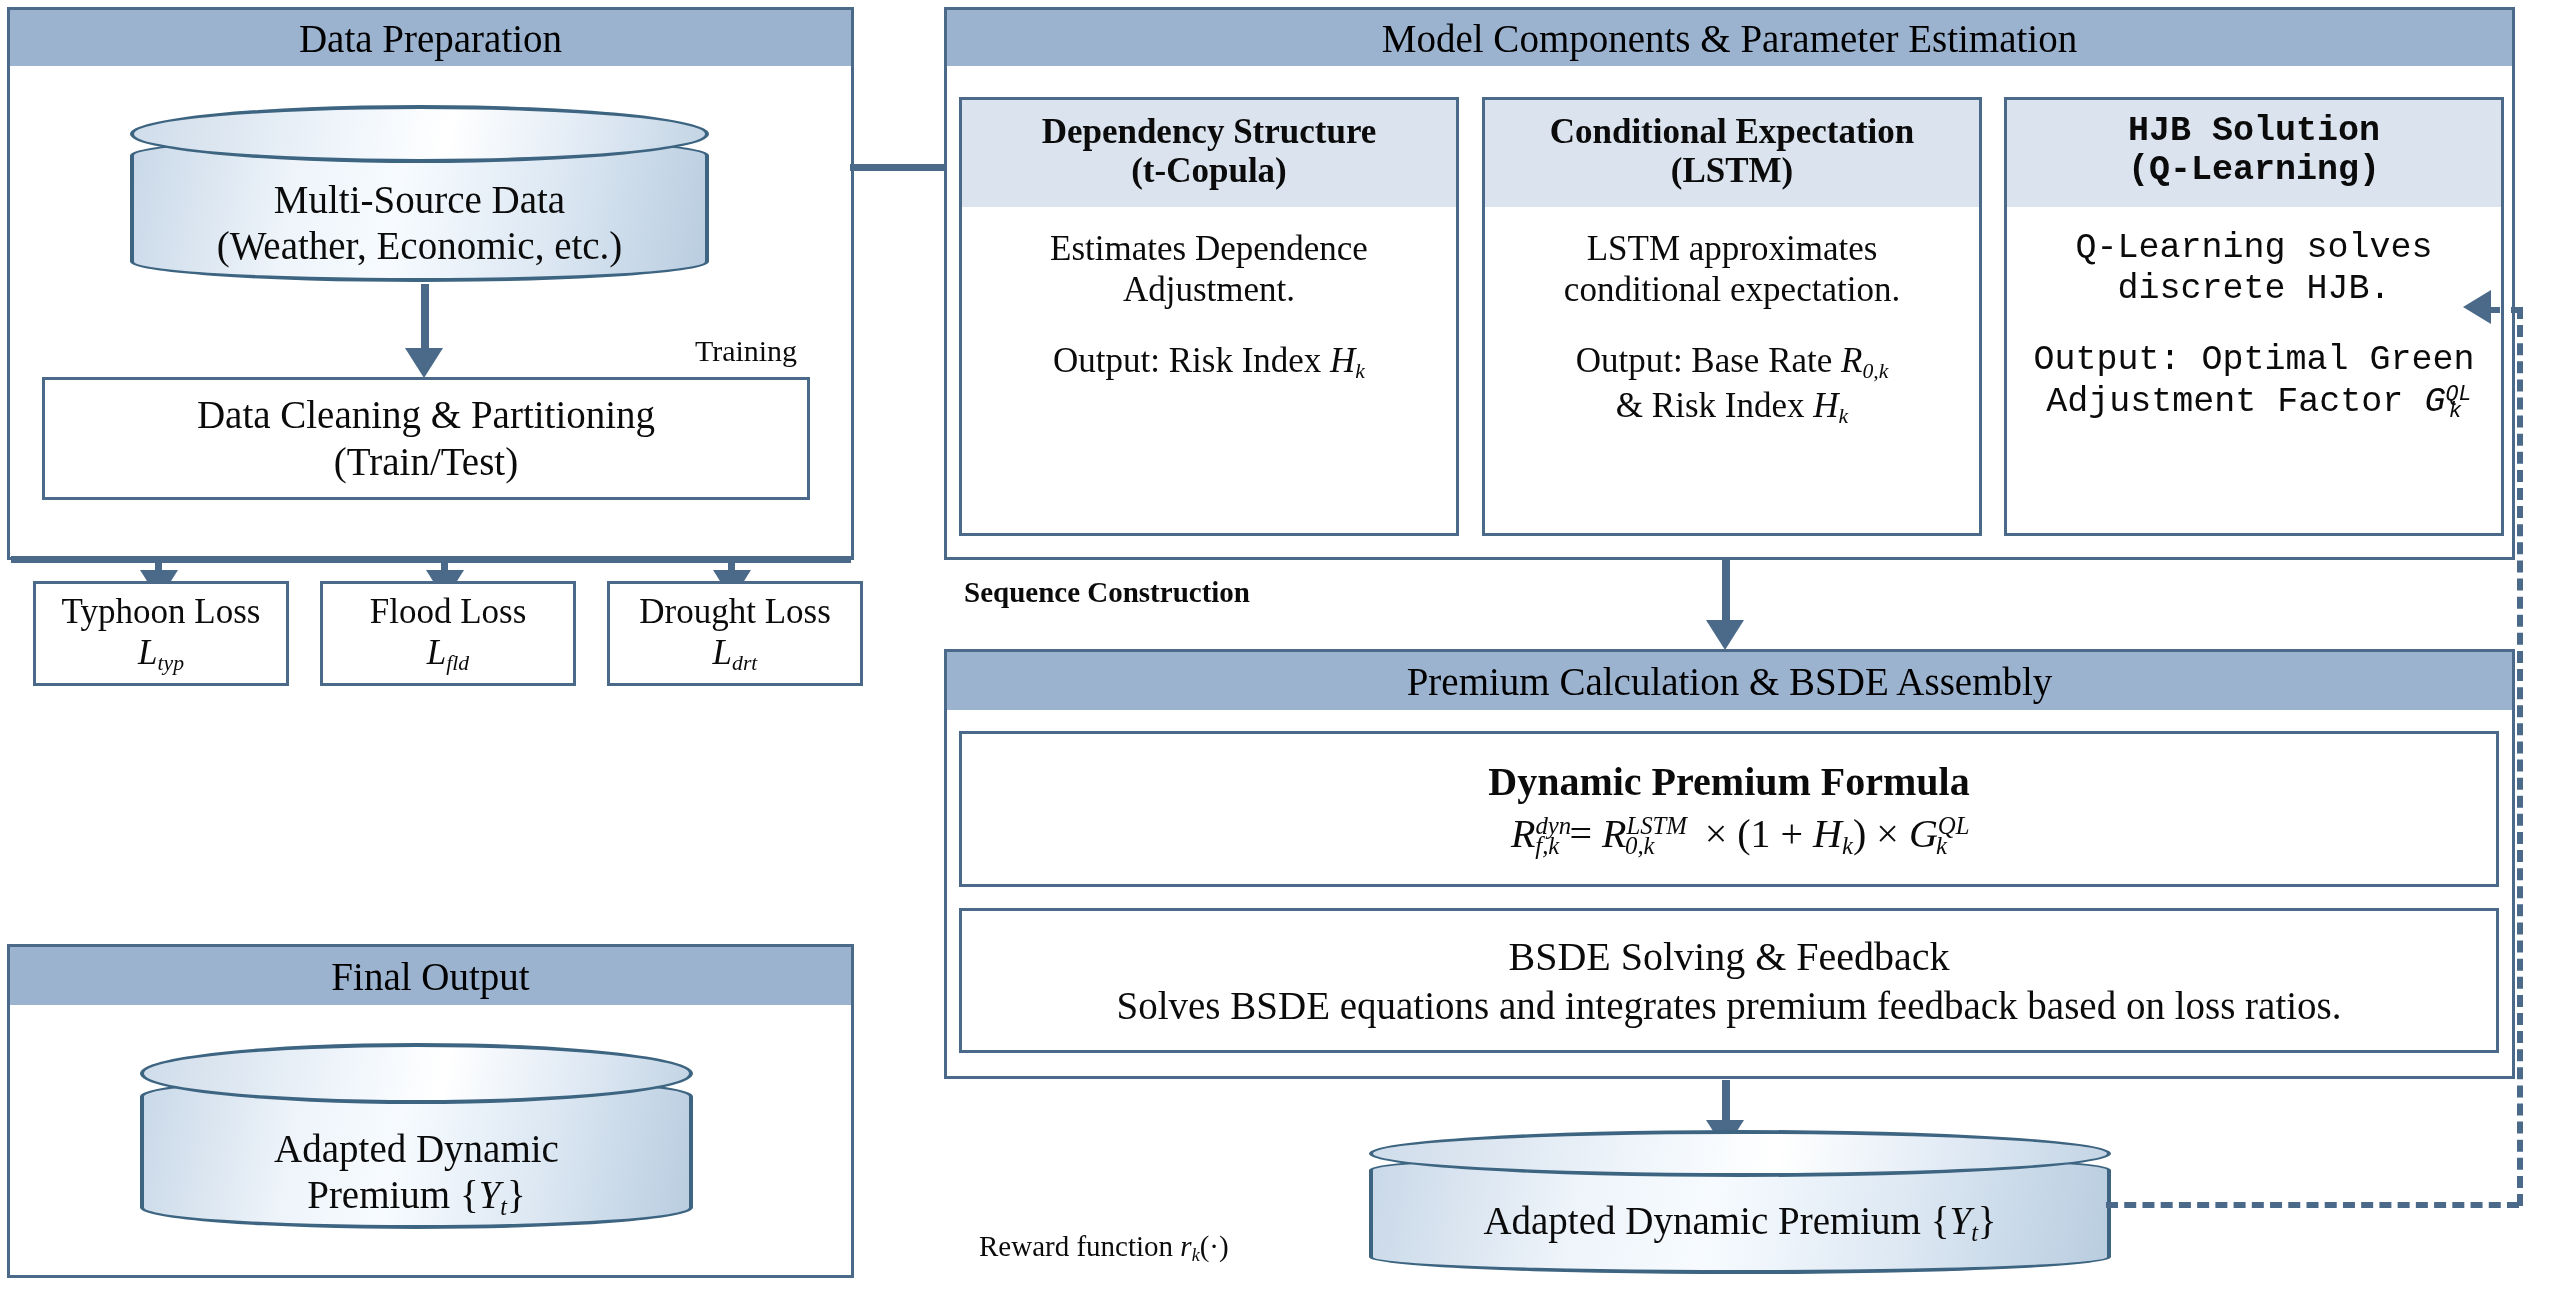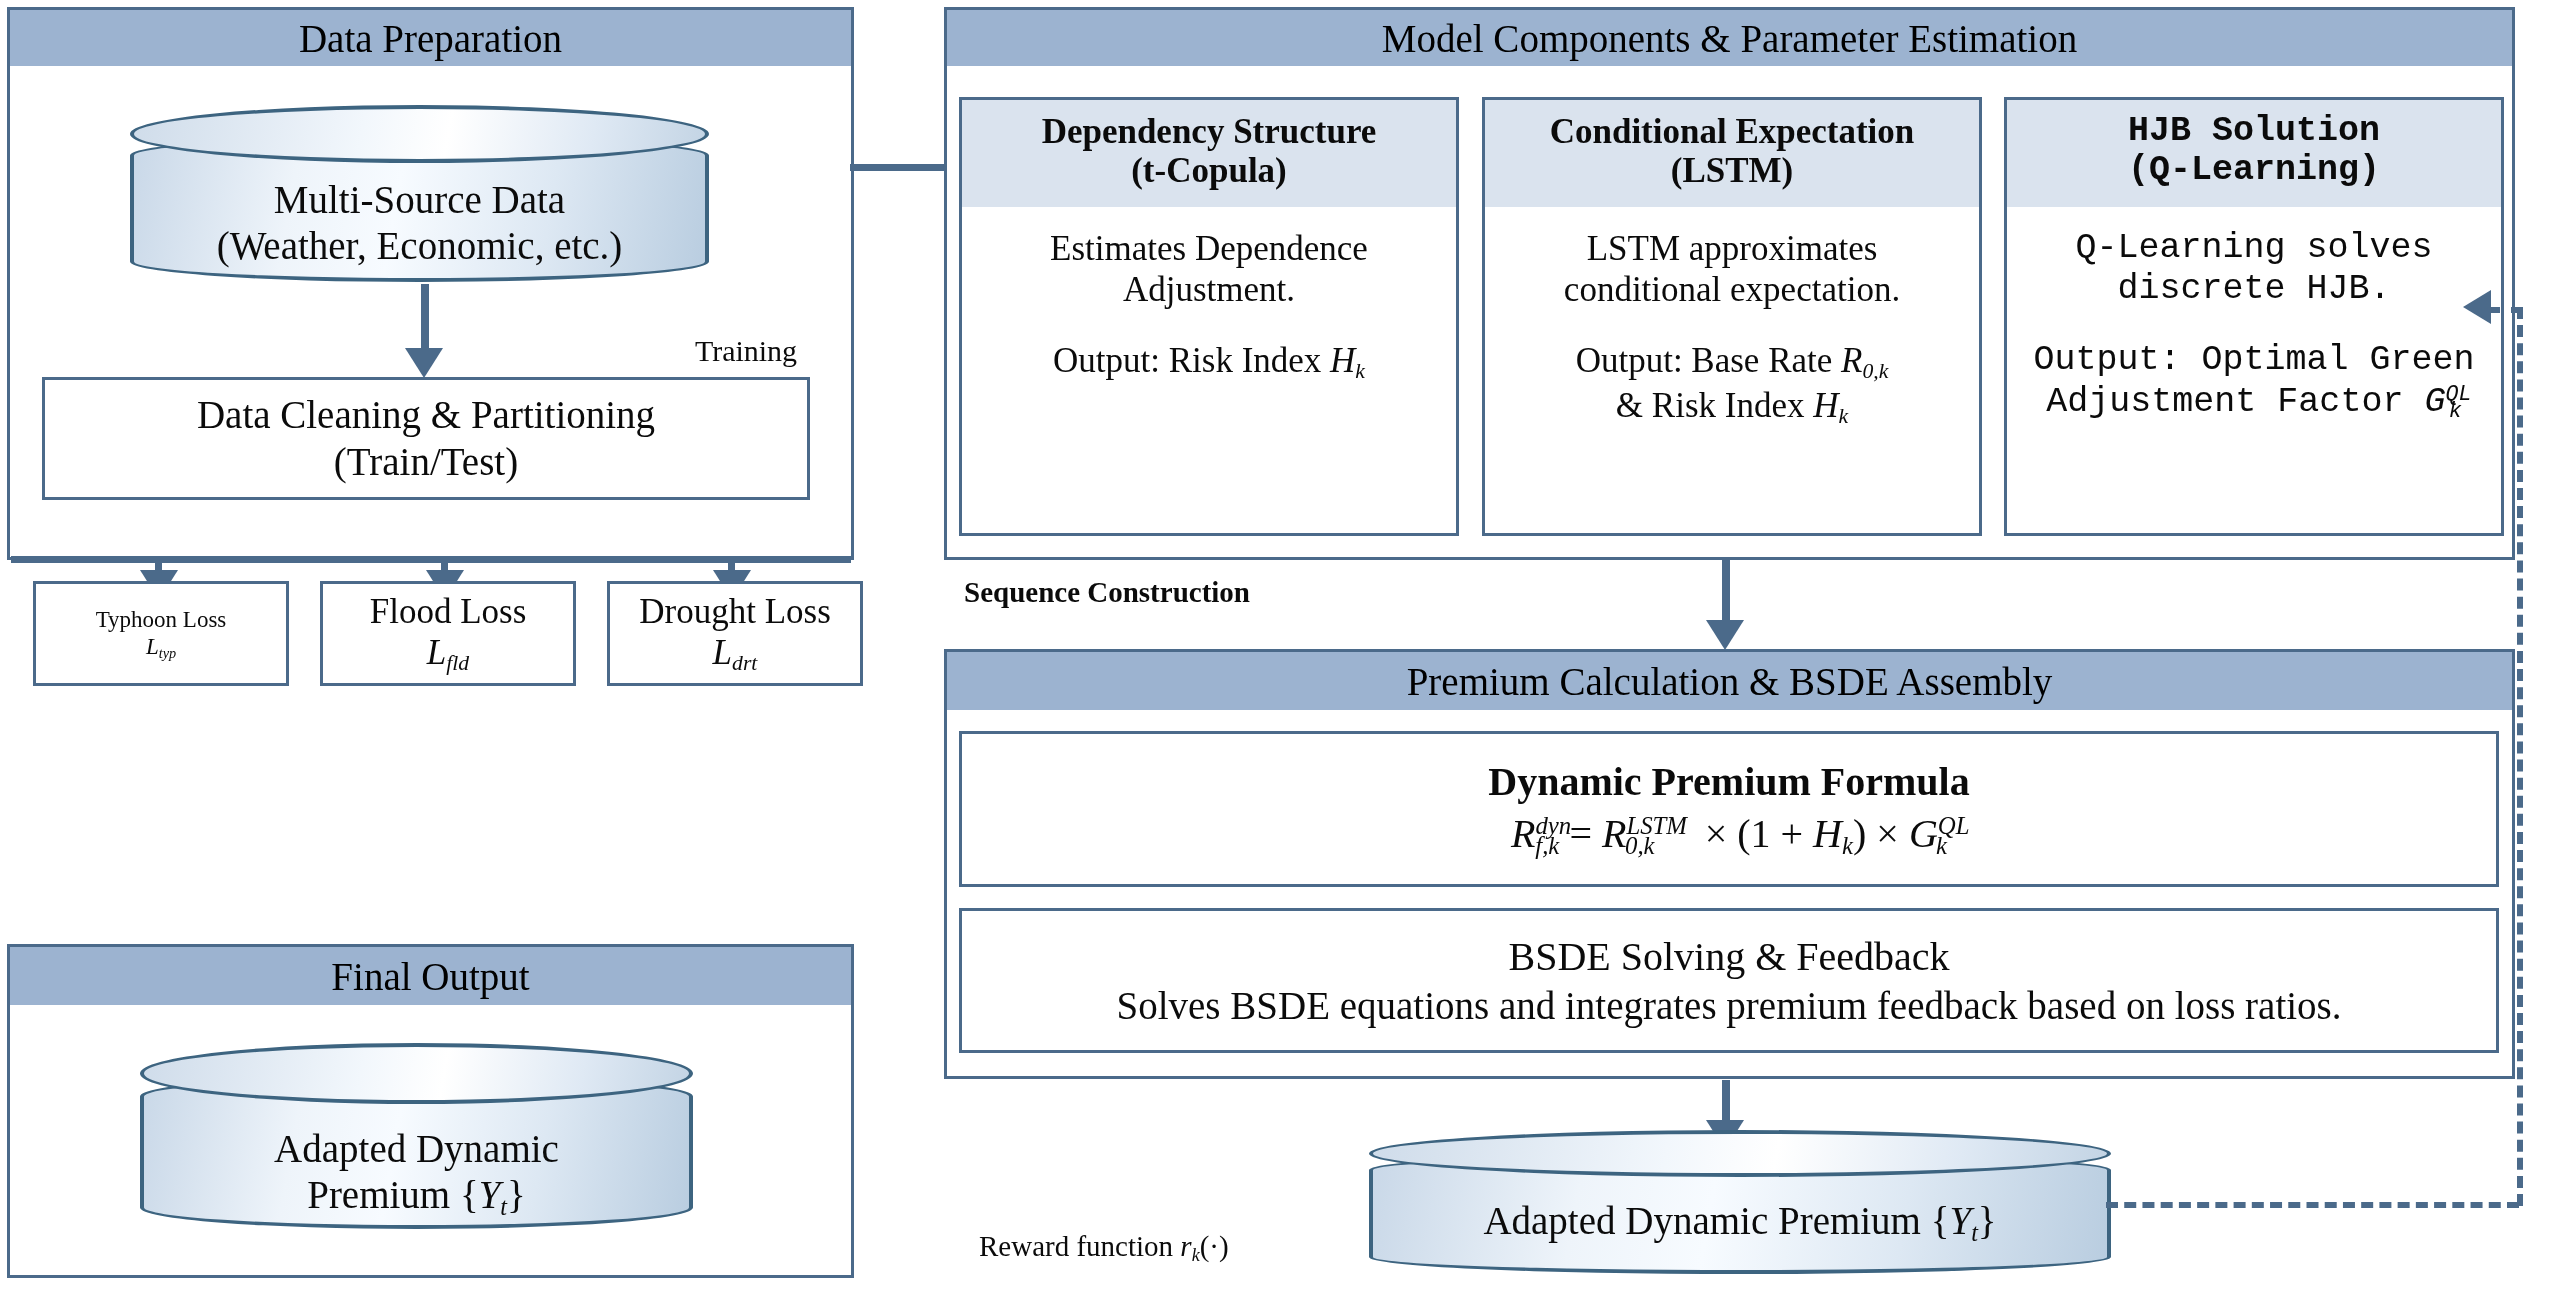--- a/index.html
+++ b/index.html
@@ -68,20 +68,21 @@
     text-align:center;
     font-size:35px;
     line-height:1.12;
     padding:12.3px 7px 16px 7px;
     box-sizing:border-box;
   }
   .card-body{
     flex:1;
     display:flex;
     flex-direction:column;
+    align-items:center;
     justify-content:flex-start;
     text-align:center;
     font-size:35px;
     line-height:1.18;
     padding:21px 14px 8.8px 14px;
     box-sizing:border-box;
     background:#ffffff;
   }
   .card-body .p{margin:0 0 30px 0;}
   .card-body .p:last-child{margin-bottom:0;}
@@ -199,21 +200,21 @@
   </div>
 
   <div class="hline" style="left:10.5px; top:556px; width:840px; height:7px;"></div>
   <div class="vline" style="left:155px; top:556px; width:7px; height:19.3px;"></div>
   <div class="arrow-down" style="left:140px; top:570px;"></div>
   <div class="vline" style="left:441px; top:556px; width:7px; height:19.3px;"></div>
   <div class="arrow-down" style="left:426px; top:570px;"></div>
   <div class="vline" style="left:728px; top:556px; width:7px; height:19.3px;"></div>
   <div class="arrow-down" style="left:713px; top:570px;"></div>
 
-  <div class="box" style="left:33px; top:581px; width:256px; height:105px; font-size:23px; line-height:1.18;">
+  <div class="box" style="left:33px; top:581px; width:256px; height:105px; font-size:35px; line-height:1.18;">
     <div>Typhoon Loss</div>
     <div>
       <span class="mi">L</span><sub>typ</sub>
     </div>
   </div>
   <div class="box" style="left:320px; top:581px; width:256px; height:105px; font-size:35px; line-height:1.18;">
     <div>Flood Loss</div>
     <div>
       <span class="mi">L</span><sub>fld</sub>
     </div>

